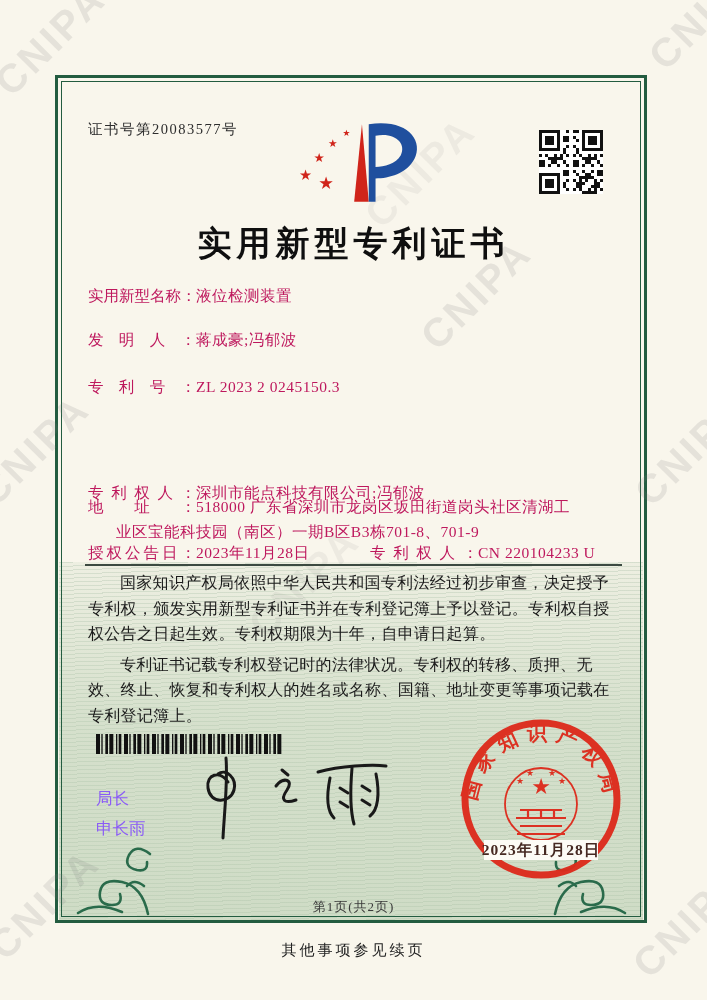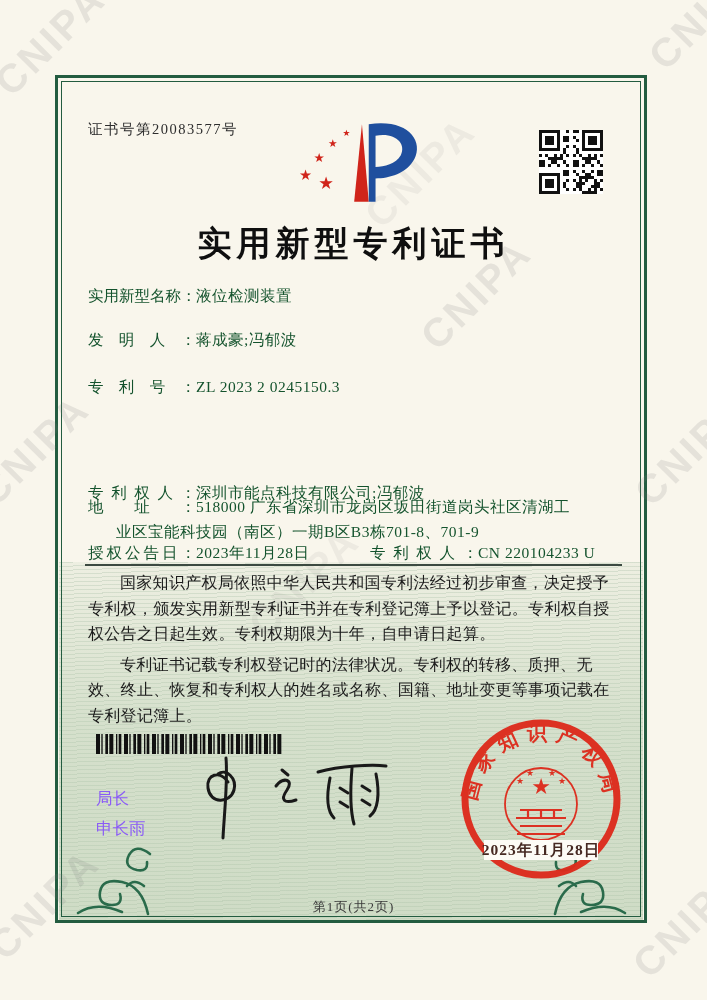--- a/index.html
+++ b/index.html
@@ -22,21 +22,21 @@
   .flourish{position:absolute;z-index:3;width:100px;height:100px;pointer-events:none;}
   .flourish.left{left:58px;top:820px;transform:scaleX(-1);}
   .flourish.right{left:545px;top:820px;}
   
   .content{position:absolute;inset:0;z-index:5;border-radius:26px;}
   .cert-no{position:absolute;left:88px;top:120px;font-size:14.5px;letter-spacing:1.5px;color:#2d2d2d;}
   .logo{position:absolute;left:292px;top:118px;width:136px;height:90px;}
   .qr{position:absolute;left:539px;top:130px;width:64px;height:64px;}
   .title{position:absolute;left:0;right:0;top:221px;text-align:center;font-size:34px;
          font-weight:bold;letter-spacing:5px;color:#0f0f0f;}
-  .row{position:absolute;left:88px;font-size:15.5px;color:#14532d;white-space:nowrap;}
+  .row{position:absolute;left:88px;font-size:15.5px;color:#be185d;white-space:nowrap;}
   .flabel{display:inline-block;width:108px;text-align:justify;text-align-last:justify;}
   .fvalue{letter-spacing:0.5px;}
   .addr-wrap{white-space:normal;width:534px;line-height:25px;}
   .addr-line2{display:block;margin-left:28px;}
   .pair2{position:absolute;left:282px;top:0;white-space:nowrap;}
   .divider{position:absolute;left:85px;top:564px;width:537px;height:2px;background:#3c4a41;}
   .paras{position:absolute;left:88px;top:570px;width:534px;font-size:16px;line-height:25.5px;
          color:#1b1b1b;letter-spacing:0.3px;}
   .paras p{margin:0 0 5px 0;text-indent:2em;}
   .barcode{position:absolute;left:96px;top:734px;width:188px;height:20px;}
@@ -340,14 +340,15 @@
           <path d="M72,96 v8"></path>
             <path d="M85,96 v8"></path>
             <path d="M98,96 v8"></path>
         </g>
       </g>
       <rect x="28" y="126" width="114" height="20" fill="#fffdf8"></rect>
       <text x="85" y="141" text-anchor="middle" font-size="15.5" font-weight="bold" fill="#41221c" letter-spacing="1">2023年11月28日</text>
     </svg>
 
     <div class="page-num">第1页(共2页)</div>
+    <div class="cont-note">其他事项参见续页</div>
   </div>
 </div>
 
 </body></html>

